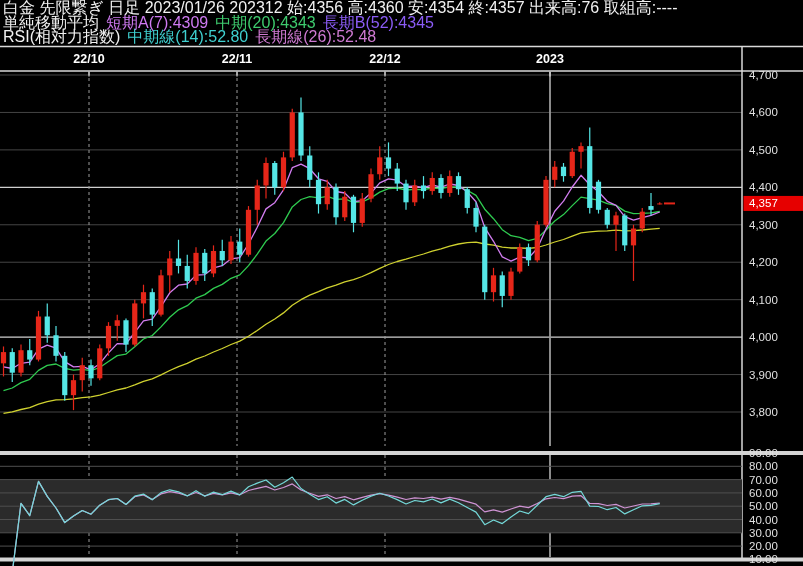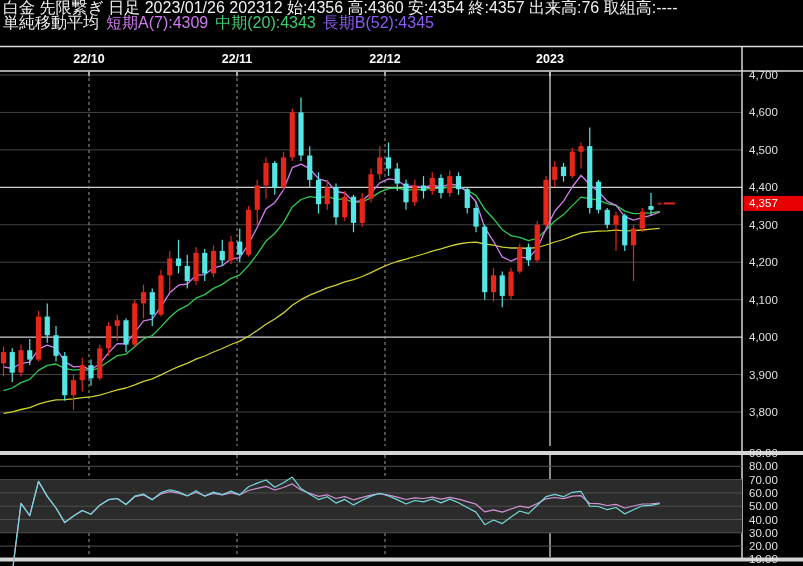--- a/index.html
+++ b/index.html
@@ -15,20 +15,23 @@
 <body>
 
 <div class="screen">
 
   <div class="hdr">
     <div class="hl">
       <span class="seg">白金 先限繋ぎ 日足 2023/01/26 202312 始:4356 高:4360 安:4354 終:4357 出来高:76 取組高:----</span>
     </div>
     <div class="hl">
       <span class="seg">単純移動平均</span><span><span class="seg" style="color: rgb(207, 122, 242);">短期A(7):4309</span><span class="seg" style="color: rgb(62, 203, 110);">中期(20):4343</span><span class="seg" style="color: #8b5cf6;">長期B(52):4345</span></span>
+    </div>
+    <div class="hl">
+      <span class="seg">RSI(相対力指数)</span><span><span class="seg" style="color: rgb(63, 208, 208);">中期線(14):52.80</span><span class="seg" style="color: rgb(207, 122, 210);">長期線(26):52.48</span></span>
     </div>
   </div>
 
   <svg width="803" height="566" viewBox="0 0 803 566">
       <g>
         <line x1="0" y1="75" x2="742" y2="75" stroke="#454545" stroke-width="1"></line>
         <line x1="0" y1="112.44444444444446" x2="742" y2="112.44444444444446" stroke="#454545" stroke-width="1"></line>
         <line x1="0" y1="149.8888888888889" x2="742" y2="149.8888888888889" stroke="#454545" stroke-width="1"></line>
         <line x1="0" y1="187.33333333333334" x2="742" y2="187.33333333333334" stroke="#cfcfcf" stroke-width="1.4"></line>
         <line x1="0" y1="224.7777777777778" x2="742" y2="224.7777777777778" stroke="#454545" stroke-width="1"></line>

